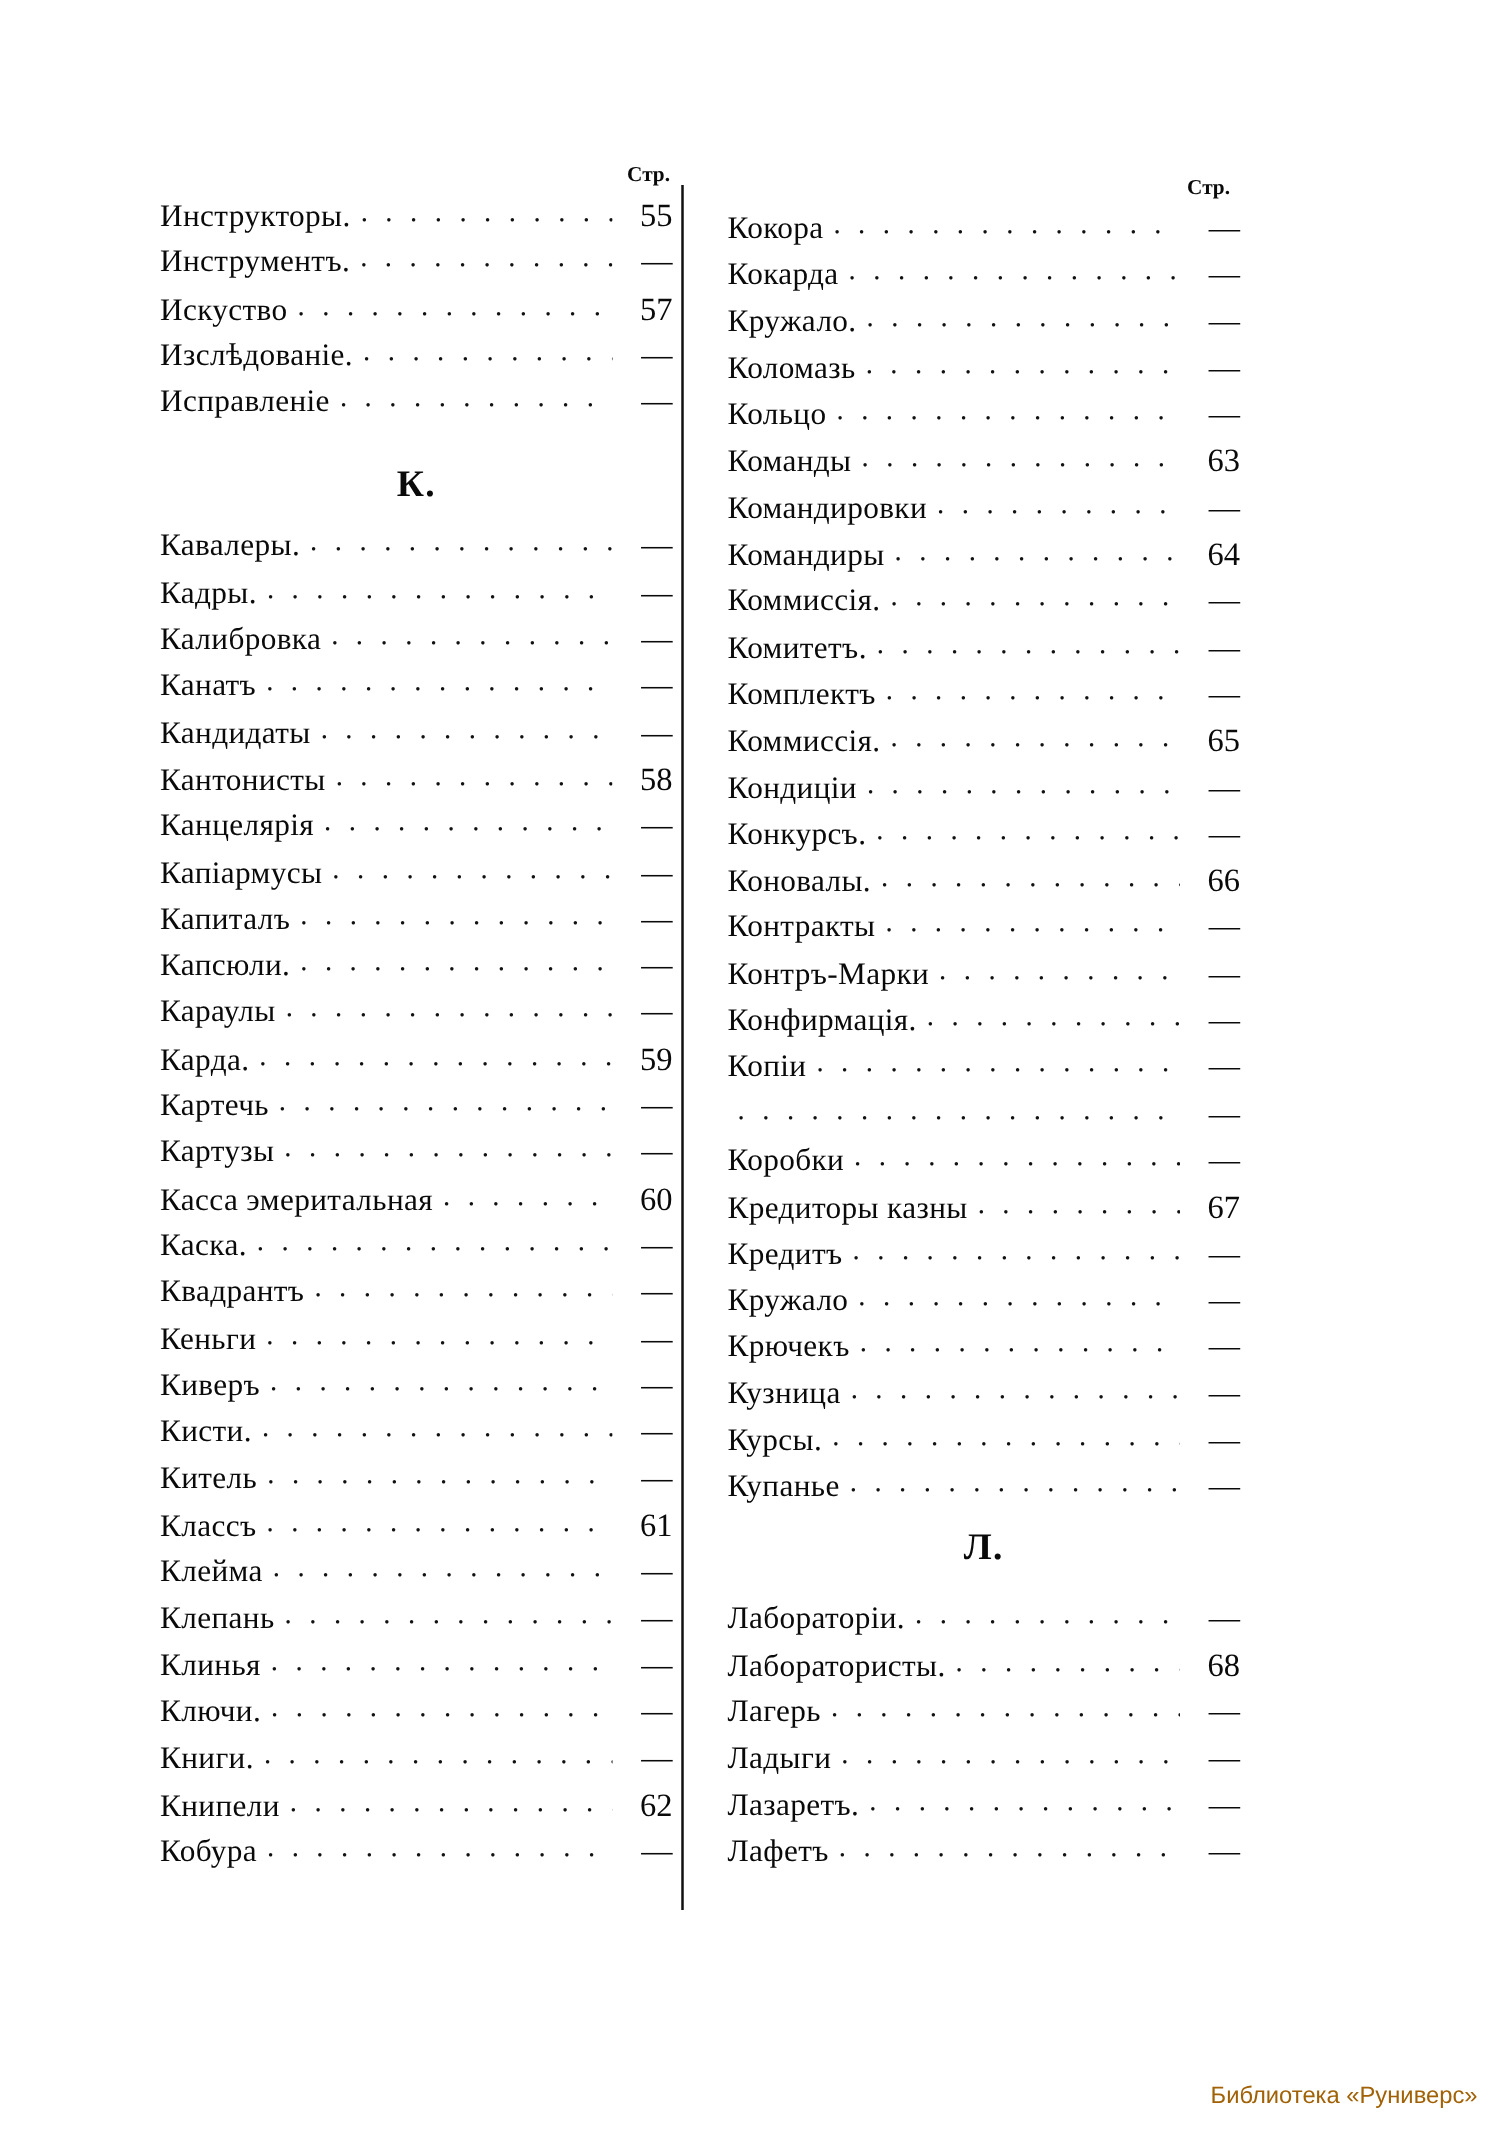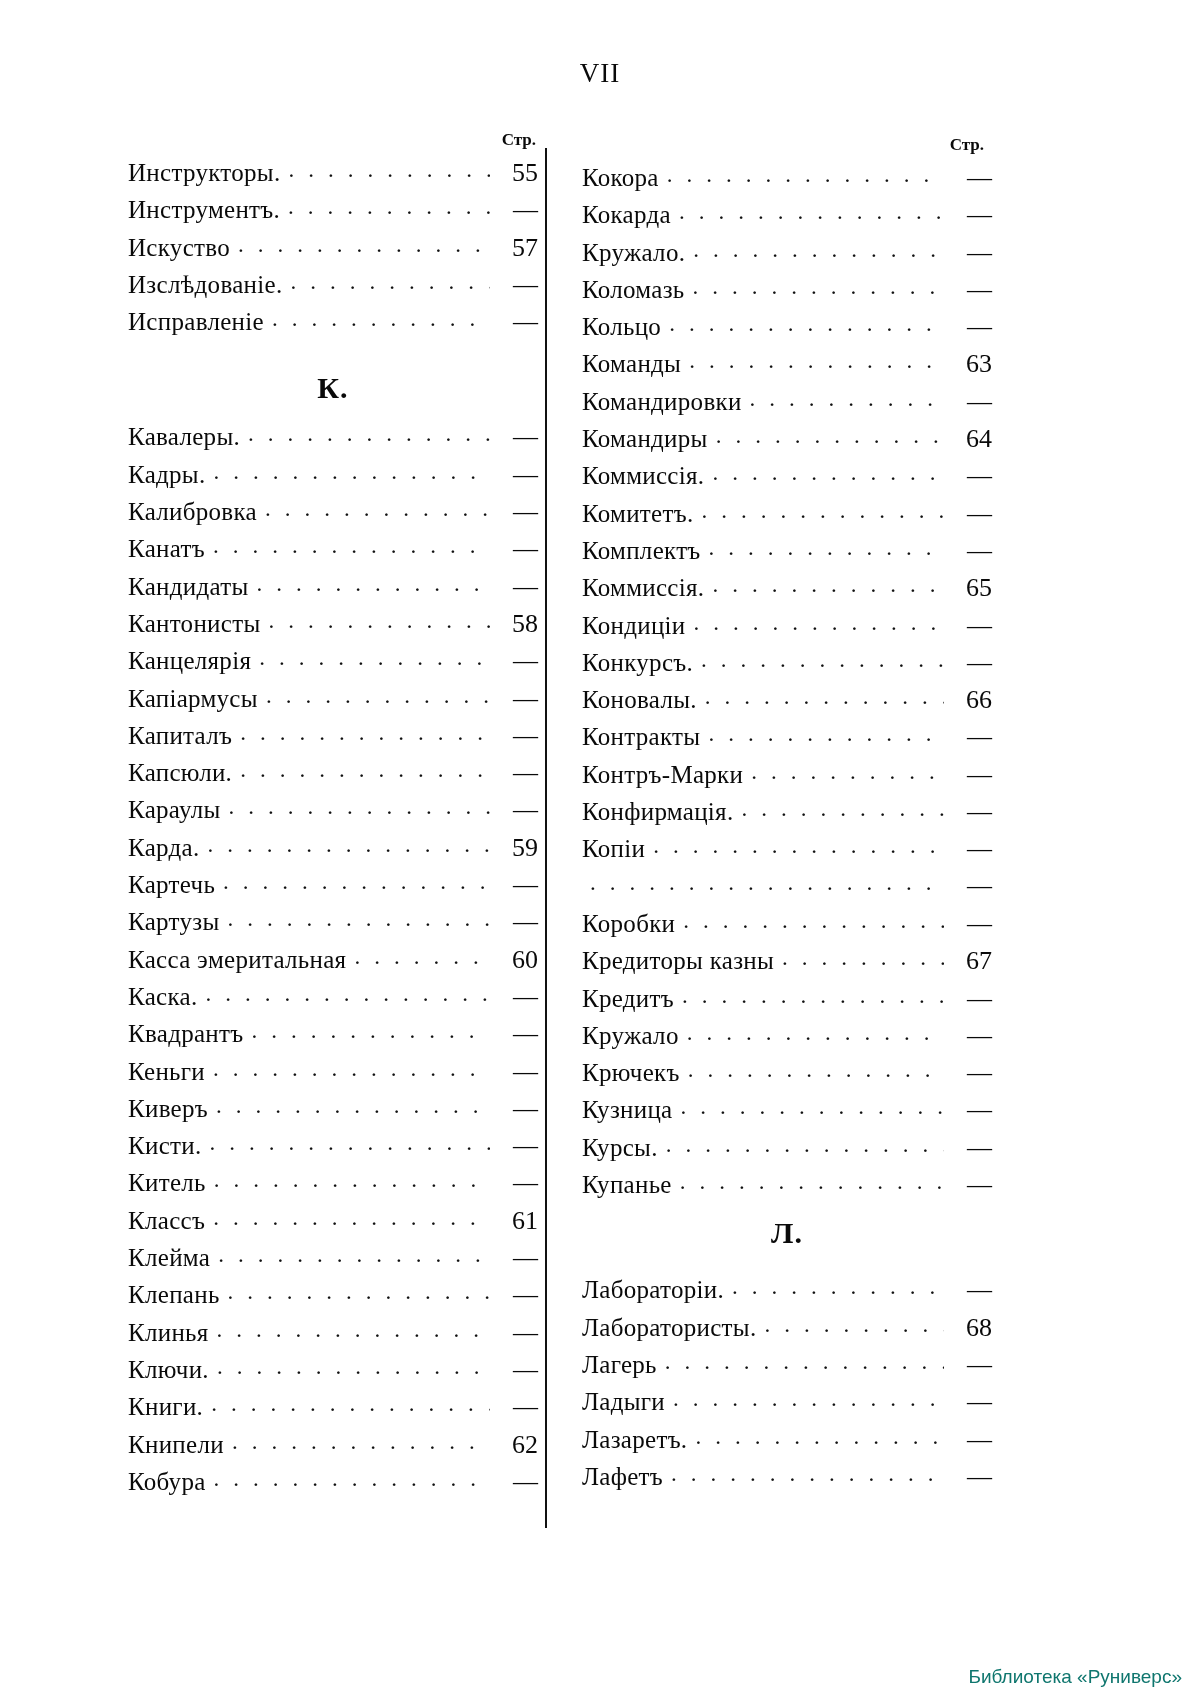--- a/index.html
+++ b/index.html
@@ -31,21 +31,21 @@
     letter-spacing: 1px;
     font-family: "Liberation Serif", serif;
   }
   .columns {
     position: absolute;
     top: 130px;
     left: 128px;
     width: 872px;
     display: flex;
     flex-direction: row;
-    align-items: center;
+    align-items: flex-end;
   }
   .col {
     width: 410px;
     position: relative;
   }
   .col-left { padding-right: 18px; }
   .col-right { padding-left: 26px; }
   .divider {
     position: absolute;
     left: 545px;
@@ -105,29 +105,28 @@
     letter-spacing: 1px;
   }
   .spacer-sm { height: 18px; }
   .spacer-xs { height: 8px; }
   .watermark {
     position: absolute;
     right: 18px;
     bottom: 16px;
     font-family: "Liberation Sans", sans-serif;
     font-size: 19px;
-    color: #0f766e;
+    color: #a16207;
   }
 </style>
 </head>
 <body>
 
 <div class="page">
 
-  <div class="folio">VII</div>
 
   <div class="divider"></div>
 
   <div class="columns">
 
     <div class="col col-left">
       <div class="colhead">Стр.</div>
       <div id="left-top">
           <div class="entry">
             <span class="name">Инструкторы.</span>

